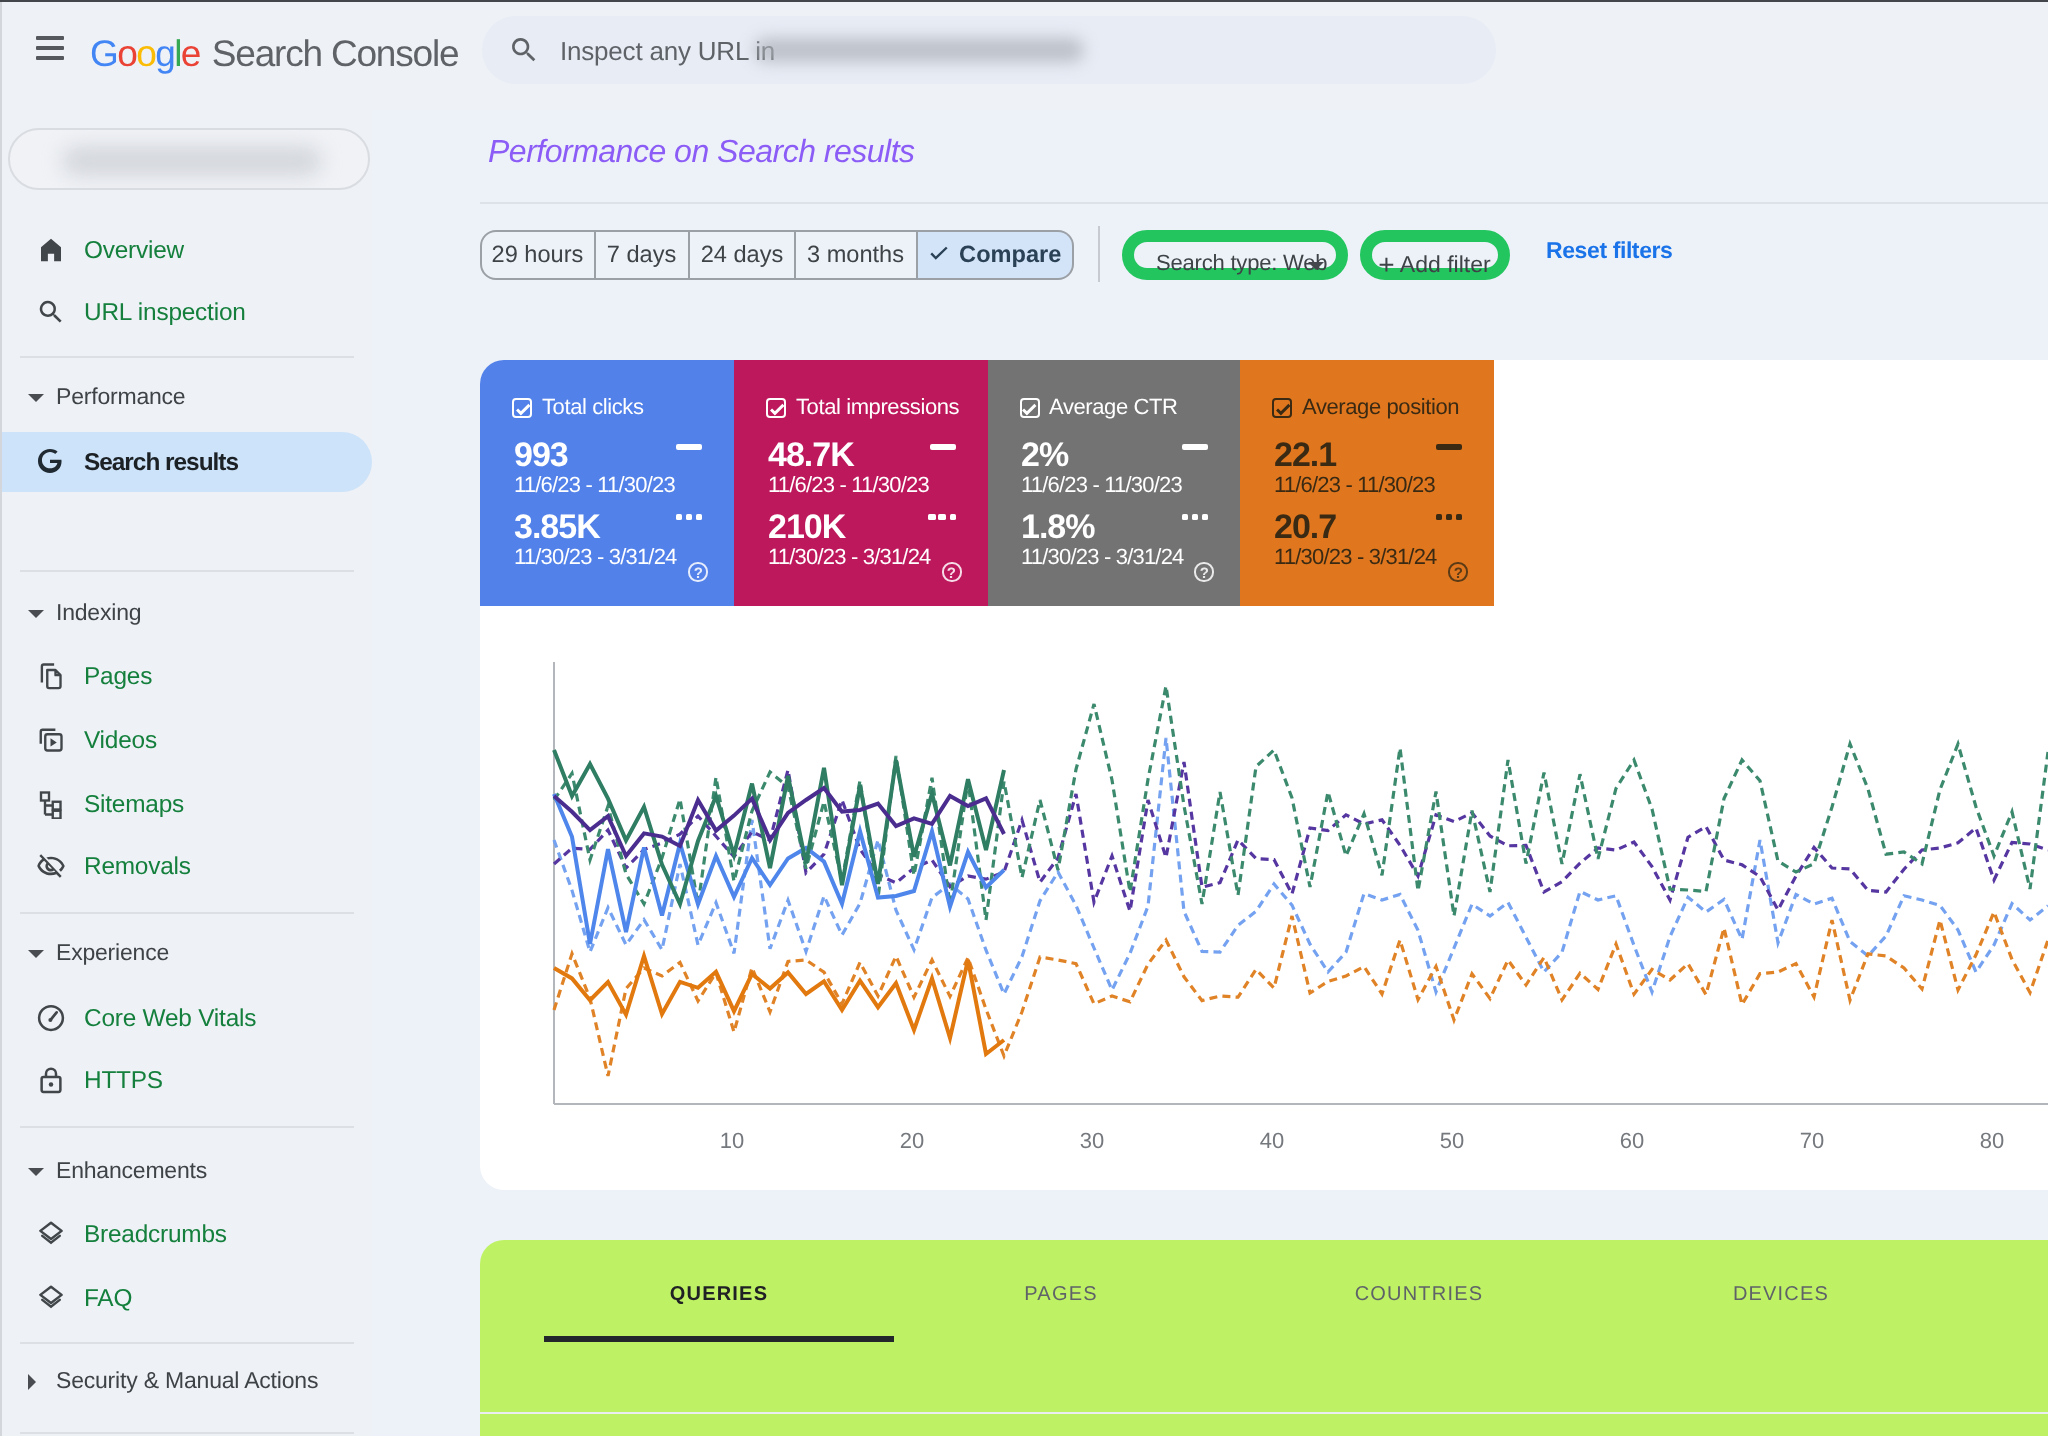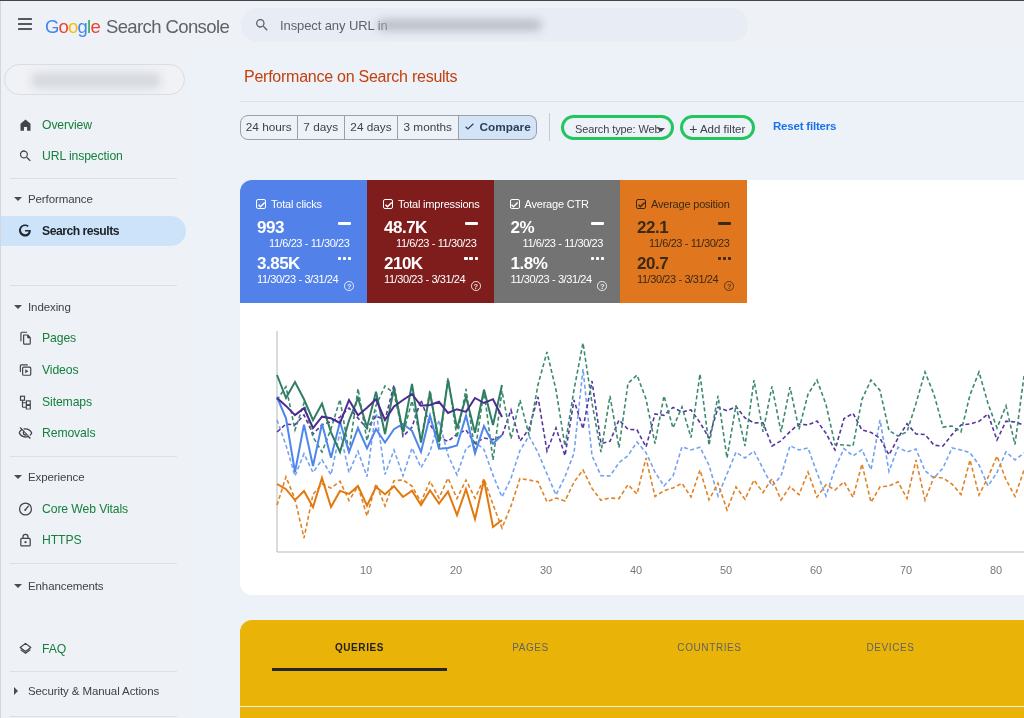--- a/index.html
+++ b/index.html
@@ -25,44 +25,44 @@
 .nav .tx { position:absolute; left:42px; top:50%; transform:translateY(-50%); font-size:12.2px; letter-spacing:-0.1px; color:#15803d; white-space:nowrap; }
 .nav.sel { background:#cde3f9; border-radius:0 16px 16px 0; }
 .nav.sel .tx { color:#1c2126; font-weight:bold; letter-spacing:-0.5px; font-size:12.2px; }
 .hdr { position:absolute; left:0; width:186px; height:20px; }
 .hdr .tri { position:absolute; left:14px; top:50%; transform:translateY(-50%); width:0; height:0; border-left:4px solid transparent; border-right:4px solid transparent; border-top:4.5px solid #494d52; }
 .hdr .tri.right { border-top:4px solid transparent; border-bottom:4px solid transparent; border-left:4.5px solid #494d52; border-right:none; }
 .hdr .tx { position:absolute; left:28px; top:50%; transform:translateY(-50%); font-size:11.5px; letter-spacing:-0.1px; color:#3e4347; white-space:nowrap; }
 .sdiv { position:absolute; left:10px; width:167px; height:1px; background:#dcdfe4; }
 
 #main { position:absolute; top:55px; left:186px; width:838px; height:663px; background:#edf1f8; }
-#title { position:absolute; left:58px; top:13px; font-size:16px; letter-spacing:-0.25px; color:#c2410c; }
+#title { position:absolute; left:58px; top:13px; font-size:16px; letter-spacing:-0.25px; color:#8b5cf6;font-style:italic; }
 #tdiv { position:absolute; left:54px; top:46px; width:784px; height:1px; background:#dde1e8; }
 
 .chiprow { position:absolute; top:60px; height:25px; }
 .seg { position:absolute; top:0; height:25px; border:1px solid #9ba0a6; border-left:none; font-size:11.8px; color:#3e4347; text-align:center; line-height:23px; background:transparent; }
 .seg.first { border-left:1px solid #9ba0a6; border-radius:8px 0 0 8px; }
 .seg.last { border-radius:0 8px 8px 0; }
-.chip { position:absolute; top:0; height:25px; border:3px solid #22c55e; border-radius:12.5px; font-size:11.8px; color:#3e4347; line-height:23px; text-align:center; }
+.chip { position:absolute; top:0; height:25px; border:6px solid #22c55e; border-radius:12.5px; font-size:11.8px; color:#3e4347; line-height:23px; text-align:center; }
 
 #chartcard { position:absolute; left:54px; top:125px; width:784px; height:415px; background:#ffffff; border-radius:12px 0 0 12px; }
 .mcard { position:absolute; top:0; height:123px; color:#fff; }
 .mcard .cb { position:absolute; left:16px; top:19px; width:10px; height:10px; border:1.6px solid #fff; border-radius:2px; }
 .mcard .cb svg { position:absolute; left:-1.2px; top:-1.2px; }
 .mcard .lbl { position:absolute; left:31px; top:17.5px; font-size:11px; letter-spacing:-0.2px; }
 .mcard .n1 { position:absolute; left:17px; top:37.5px; font-size:17px; font-weight:bold; letter-spacing:-0.5px; }
-.mcard .d1 { position:absolute; left:17px; top:57px; font-size:11px; letter-spacing:-0.4px;margin-left:12px; }
+.mcard .d1 { position:absolute; left:17px; top:57px; font-size:11px; letter-spacing:-0.4px; }
 .mcard .n2 { position:absolute; left:17px; top:73.5px; font-size:17px; font-weight:bold; letter-spacing:-0.5px; }
 .mcard .d2 { position:absolute; left:17px; top:93px; font-size:11px; letter-spacing:-0.4px; }
 .mcard .dash { position:absolute; right:16px; top:41.5px; width:13px; height:3px; background:#fff; border-radius:1px; }
 .mcard .dots { position:absolute; right:15px; top:77px; width:16px; height:3px; }
 .mcard .dots i { float:left; width:3.2px; height:3.2px; margin-left:1.9px; background:#fff; border-radius:0.8px; }
 .mcard .help { position:absolute; right:13px; bottom:12px; width:9.6px; height:9.6px; border:1.1px solid rgba(255,255,255,0.85); border-radius:50%; font-size:7.5px; line-height:9.6px; text-align:center; color:rgba(255,255,255,0.9); font-weight:bold; }
 
-#tabscard { position:absolute; left:54px; top:565px; width:784px; height:98px; background:#eab308; border-radius:12px 0 0 0; }
+#tabscard { position:absolute; left:54px; top:565px; width:784px; height:98px; background:#bef264; border-radius:12px 0 0 0; }
 .tab { position:absolute; top:0; width:175px; height:50px; font-size:10px; letter-spacing:0.6px; color:#5f6368; text-align:center; line-height:56px; }
 .tab.on { color:#202124; font-weight:bold; }
 #tabline { position:absolute; left:32px; top:48px; width:175px; height:3px; background:#23272b; }
 #tabdiv { position:absolute; left:0; top:86px; width:784px; height:1px; background:#e9ecf0; }
 </style></head>
 <body>
 <div id="topline"></div>
 <div style="position:absolute; left:0; top:0; width:1px; height:718px; background:#d3d6da; z-index:49;"></div>
 <div id="header">
  <div id="burger">
@@ -162,39 +162,46 @@
           <path fill="none" stroke="#41464b" stroke-width="2" d="M8 9.5V7a4 4 0 0 1 8 0v2.5"></path>
           <circle cx="12" cy="15.5" r="1.8" fill="#41464b"></circle>
         </svg></span>
       <span class="tx">HTTPS</span>
     </div>
 <div class="sdiv" style="top:508px"></div>
 <div class="hdr" style="top:520.5px">
       <span class="tri"></span>
       <span class="tx">Enhancements</span>
     </div>
+<div class="nav" style="top:547px">
+      <span class="ic"><svg viewBox="0 0 24 24" width="15" height="15">
+          <path fill="none" stroke="#41464b" stroke-width="2" stroke-linejoin="round" d="m12 3 8.5 6.5L12 16 3.5 9.5z"></path>
+          <path fill="none" stroke="#41464b" stroke-width="2" stroke-linecap="round" d="m5 13.5 7 5.4 7-5.4"></path>
+        </svg></span>
+      <span class="tx">Breadcrumbs</span>
+    </div>
 <div class="nav" style="top:578.5px">
       <span class="ic"><svg viewBox="0 0 24 24" width="15" height="15">
           <path fill="none" stroke="#41464b" stroke-width="2" stroke-linejoin="round" d="m12 3 8.5 6.5L12 16 3.5 9.5z"></path>
           <path fill="none" stroke="#41464b" stroke-width="2" stroke-linecap="round" d="m5 13.5 7 5.4 7-5.4"></path>
         </svg></span>
       <span class="tx">FAQ</span>
     </div>
 <div class="sdiv" style="top:615.5px"></div>
 <div class="hdr" style="top:626px">
       <span class="tri right"></span>
       <span class="tx">Security &amp; Manual Actions</span>
     </div>
 <div class="sdiv" style="top:660.5px"></div>
 </div>
 <div id="main">
 <div id="title">Performance on Search results</div>
 <div id="tdiv"></div>
 <div class="chiprow" style="left:0; width:838px;">
-      <div class="seg first" style="left:54px; width:57.5px;">24 hours</div>
+      <div class="seg first" style="left:54px; width:57.5px;">29 hours</div>
       <div class="seg " style="left:111.5px; width:47.5px;">7 days</div>
       <div class="seg " style="left:159px; width:53px;">24 days</div>
       <div class="seg " style="left:212px; width:60.5px;">3 months</div>
       <div class="seg last" style="left:272.5px; width:78.0px; background:#d4e4f8; color:#2b4256; font-weight:bold; font-size:11.8px;"><svg width="13" height="11" viewBox="0 0 24 24" style="vertical-align:-1px">
           <path fill="none" stroke="#2b4256" stroke-width="2.6" d="M3.5 12.5l5 5L20.5 6"></path>
         </svg> Compare</div>
       <div style="position:absolute; left:363px; top:-2px; width:1px; height:28px; background:#c7cbd1;"></div>
       <div class="chip" style="left:374.5px; width:113.5px; font-size:11px; letter-spacing:-0.1px; white-space:nowrap; text-align:left; padding-left:11.5px;">Search type: Web<span style="position:absolute; right:6px; top:10px; width:0; height:0; border-left:4px solid transparent; border-right:4px solid transparent; border-top:4.5px solid #44484d;"></span></div>
       <div class="chip" style="left:494px; width:74.5px; font-size:11.5px;"><span style="font-size:14px; vertical-align:-1px;">+</span> Add filter</div>
       <div style="position:absolute; left:587px; top:5px; font-size:11.5px; color:#1a73e8; font-weight:bold; letter-spacing:-0.2px;">Reset filters</div>
@@ -212,21 +219,21 @@
         <div class="n2">3.85K</div>
         <div class="d2">11/30/23 - 3/31/24</div>
         <div class="dash" style="background:#fff"></div>
         <div class="dots">
           <i style="background:#fff"></i>
           <i style="background:#fff"></i>
           <i style="background:#fff"></i>
         </div>
         <div class="help" style="border-color:rgba(255,255,255,0.85); color:rgba(255,255,255,0.85);">?</div>
       </div>
-<div class="mcard" style="left:127px; width:126.5px; background:#7f1d1d; color:#fff; border-radius:0;">
+<div class="mcard" style="left:127px; width:126.5px; background:#be185d; color:#fff; border-radius:0;">
         <div class="cb" style="border-color:#fff">
           <svg width="11" height="11" viewBox="0 0 24 24">
             <path fill="none" stroke="#fff" stroke-width="3.2" d="M5.5 12.5l4.2 4.2L19 7.5"></path>
           </svg>
         </div>
         <div class="lbl">Total impressions</div>
         <div class="n1">48.7K</div>
         <div class="d1">11/6/23 - 11/30/23</div>
         <div class="n2">210K</div>
         <div class="d2">11/30/23 - 3/31/24</div>

